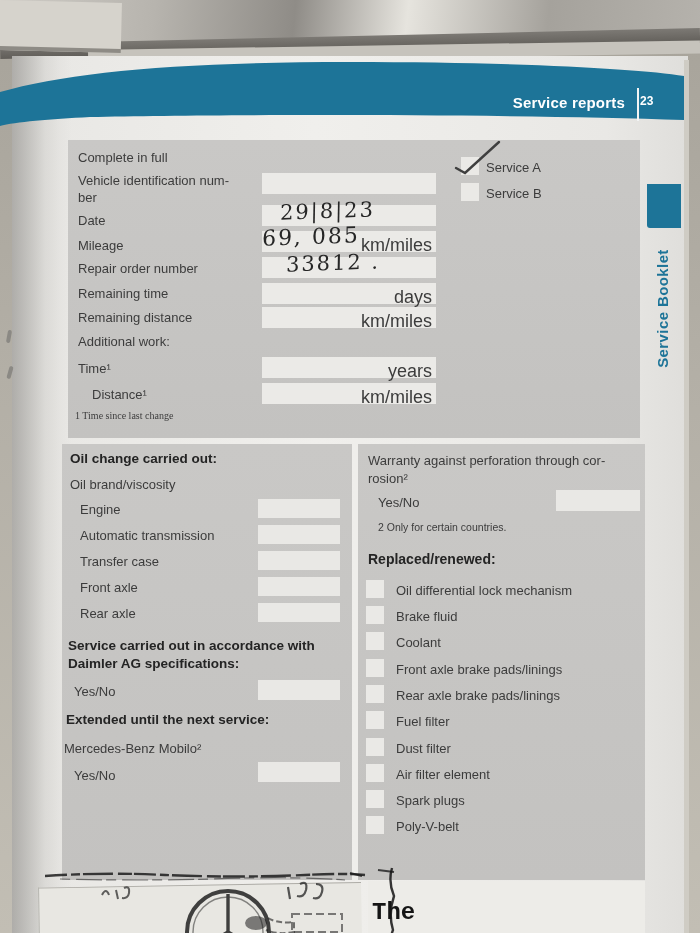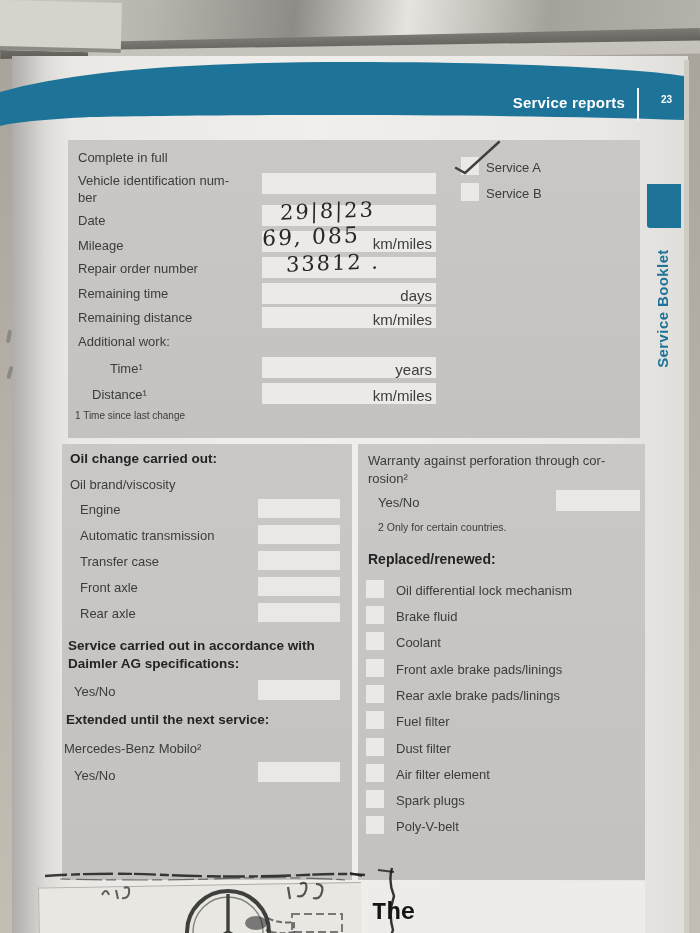--- a/index.html
+++ b/index.html
@@ -25,41 +25,41 @@
   .page-fold{left:12px;top:56px;width:60px;height:877px;
     background:linear-gradient(90deg,rgba(135,133,129,.5),rgba(190,188,184,.22) 55%,rgba(190,188,184,0));}
   .page-right-edge{left:684px;top:60px;width:5px;height:873px;background:#cfccc4;}
   .staple{width:4px;height:13px;background:#8b8984;border-radius:2px;}
 
   
   .band-svg{left:0;top:50px;width:690px;height:85px;}
   .header-title{top:94px;left:395px;width:230px;text-align:right;color:#ffffff;
     font-size:15px;font-weight:bold;letter-spacing:.2px;}
   .header-divider{left:637px;top:88px;width:2px;height:33px;background:#f2f4f4;}
-  .header-pagenum{left:640px;top:94px;width:32px;text-align:right;color:#ffffff;
-    font-size:10px;font-weight:bold;}
+  .header-pagenum{left:640px;top:94px;width:32px;text-align:left;color:#ffffff;
+    font-size:12px;font-weight:bold;}
 
   
   .side-tab{left:647px;top:184px;width:34px;height:44px;background:#1d7498;border-bottom-left-radius:3px;}
   .side-tab-label{left:592px;top:300px;width:140px;text-align:center;color:#1d7498;
     font-size:15px;font-weight:bold;transform:rotate(-90deg);letter-spacing:.4px;}
 
   
   .box{background:linear-gradient(180deg,#c9c8c6,#c3c2c0);}
   .form-box{left:68px;top:140px;width:572px;height:298px;}
   .oil-box{left:62px;top:444px;width:290px;height:436px;}
   .warranty-box{left:358px;top:444px;width:287px;height:436px;}
 
   .lbl{font-size:13px;color:#3c3c3c;}
   .lbl-b{font-size:13.5px;color:#242424;font-weight:bold;}
   .foot{font-size:10px;color:#3c3c3c;}
   .pre{white-space:pre-line;}
   .bar{background:#ebeae7;height:21px;}
   .bar-s{background:#e9e8e5;height:19px;}
-  .unit{font-size:15px;color:#3c3c3c;text-align:right;}
+  .unit{font-size:18px;color:#3c3c3c;text-align:right;}
   .cbx{width:18px;height:18px;background:#eae9e6;}
   .hand{font-family:"DejaVu Serif",serif;color:#262626;font-size:20px;
     letter-spacing:2px;transform:rotate(-2deg) skewX(-3deg);white-space:nowrap;}
 
   .the-text{font-family:Liberation Mono, monospace;font-weight:bold;font-size:24px;color:#151515;}
   .white-box-l{left:38px;top:882px;width:322px;height:51px;background:#e8e7e2;
     border-top:1px solid rgba(125,123,117,.55);border-left:1px solid rgba(125,123,117,.45);
     transform:rotate(-1deg);transform-origin:right top;}
   .white-box-r{left:368px;top:881px;width:277px;height:52px;background:#edecE8;background:#edece8;}
 </style>
@@ -111,29 +111,29 @@
 <div class="abs lbl" style="left:78px;top:286px;">Remaining time</div>
 <div class="abs bar" style="left:262px;top:283px;width:174px;"></div>
 <div class="abs unit" style="left:262px;top:287px;width:170px;">days</div>
 
 <div class="abs lbl" style="left:78px;top:310px;">Remaining distance</div>
 <div class="abs bar" style="left:262px;top:307px;width:174px;"></div>
 <div class="abs unit" style="left:262px;top:311px;width:170px;">km/miles</div>
 
 <div class="abs lbl" style="left:78px;top:334px;">Additional work:</div>
 
-<div class="abs lbl" style="left:78px;top:361px;margin-left:32px;">Time¹</div>
+<div class="abs lbl" style="left:78px;top:361px;">Time¹</div>
 <div class="abs bar" style="left:262px;top:357px;width:174px;"></div>
 <div class="abs unit" style="left:262px;top:361px;width:170px;">years</div>
 
 <div class="abs lbl" style="left:78px;top:387px;margin-left:14px;">Distance¹</div>
 <div class="abs bar" style="left:262px;top:383px;width:174px;"></div>
 <div class="abs unit" style="left:262px;top:387px;width:170px;">km/miles</div>
 
-<div class="abs foot" style="left:75px;top:410px;">1 Time since last change</div>
+<div class="abs foot" style="left:75px;top:410px;font-family:Liberation Serif, serif;">1 Time since last change</div>
 
 <div class="abs cbx" style="left:461px;top:157px;"></div>
 <div class="abs lbl" style="left:486px;top:160px;">Service A</div>
 <div class="abs cbx" style="left:461px;top:183px;"></div>
 <div class="abs lbl" style="left:486px;top:186px;">Service B</div>
 <svg class="abs" style="left:450px;top:136px;" width="60" height="46">
   <path d="M6,32 L15,37 L49,6" stroke="#3f3f3f" stroke-width="2.4" fill="none" stroke-linecap="round"></path>
 </svg>
 
 <div class="abs box oil-box"></div>

